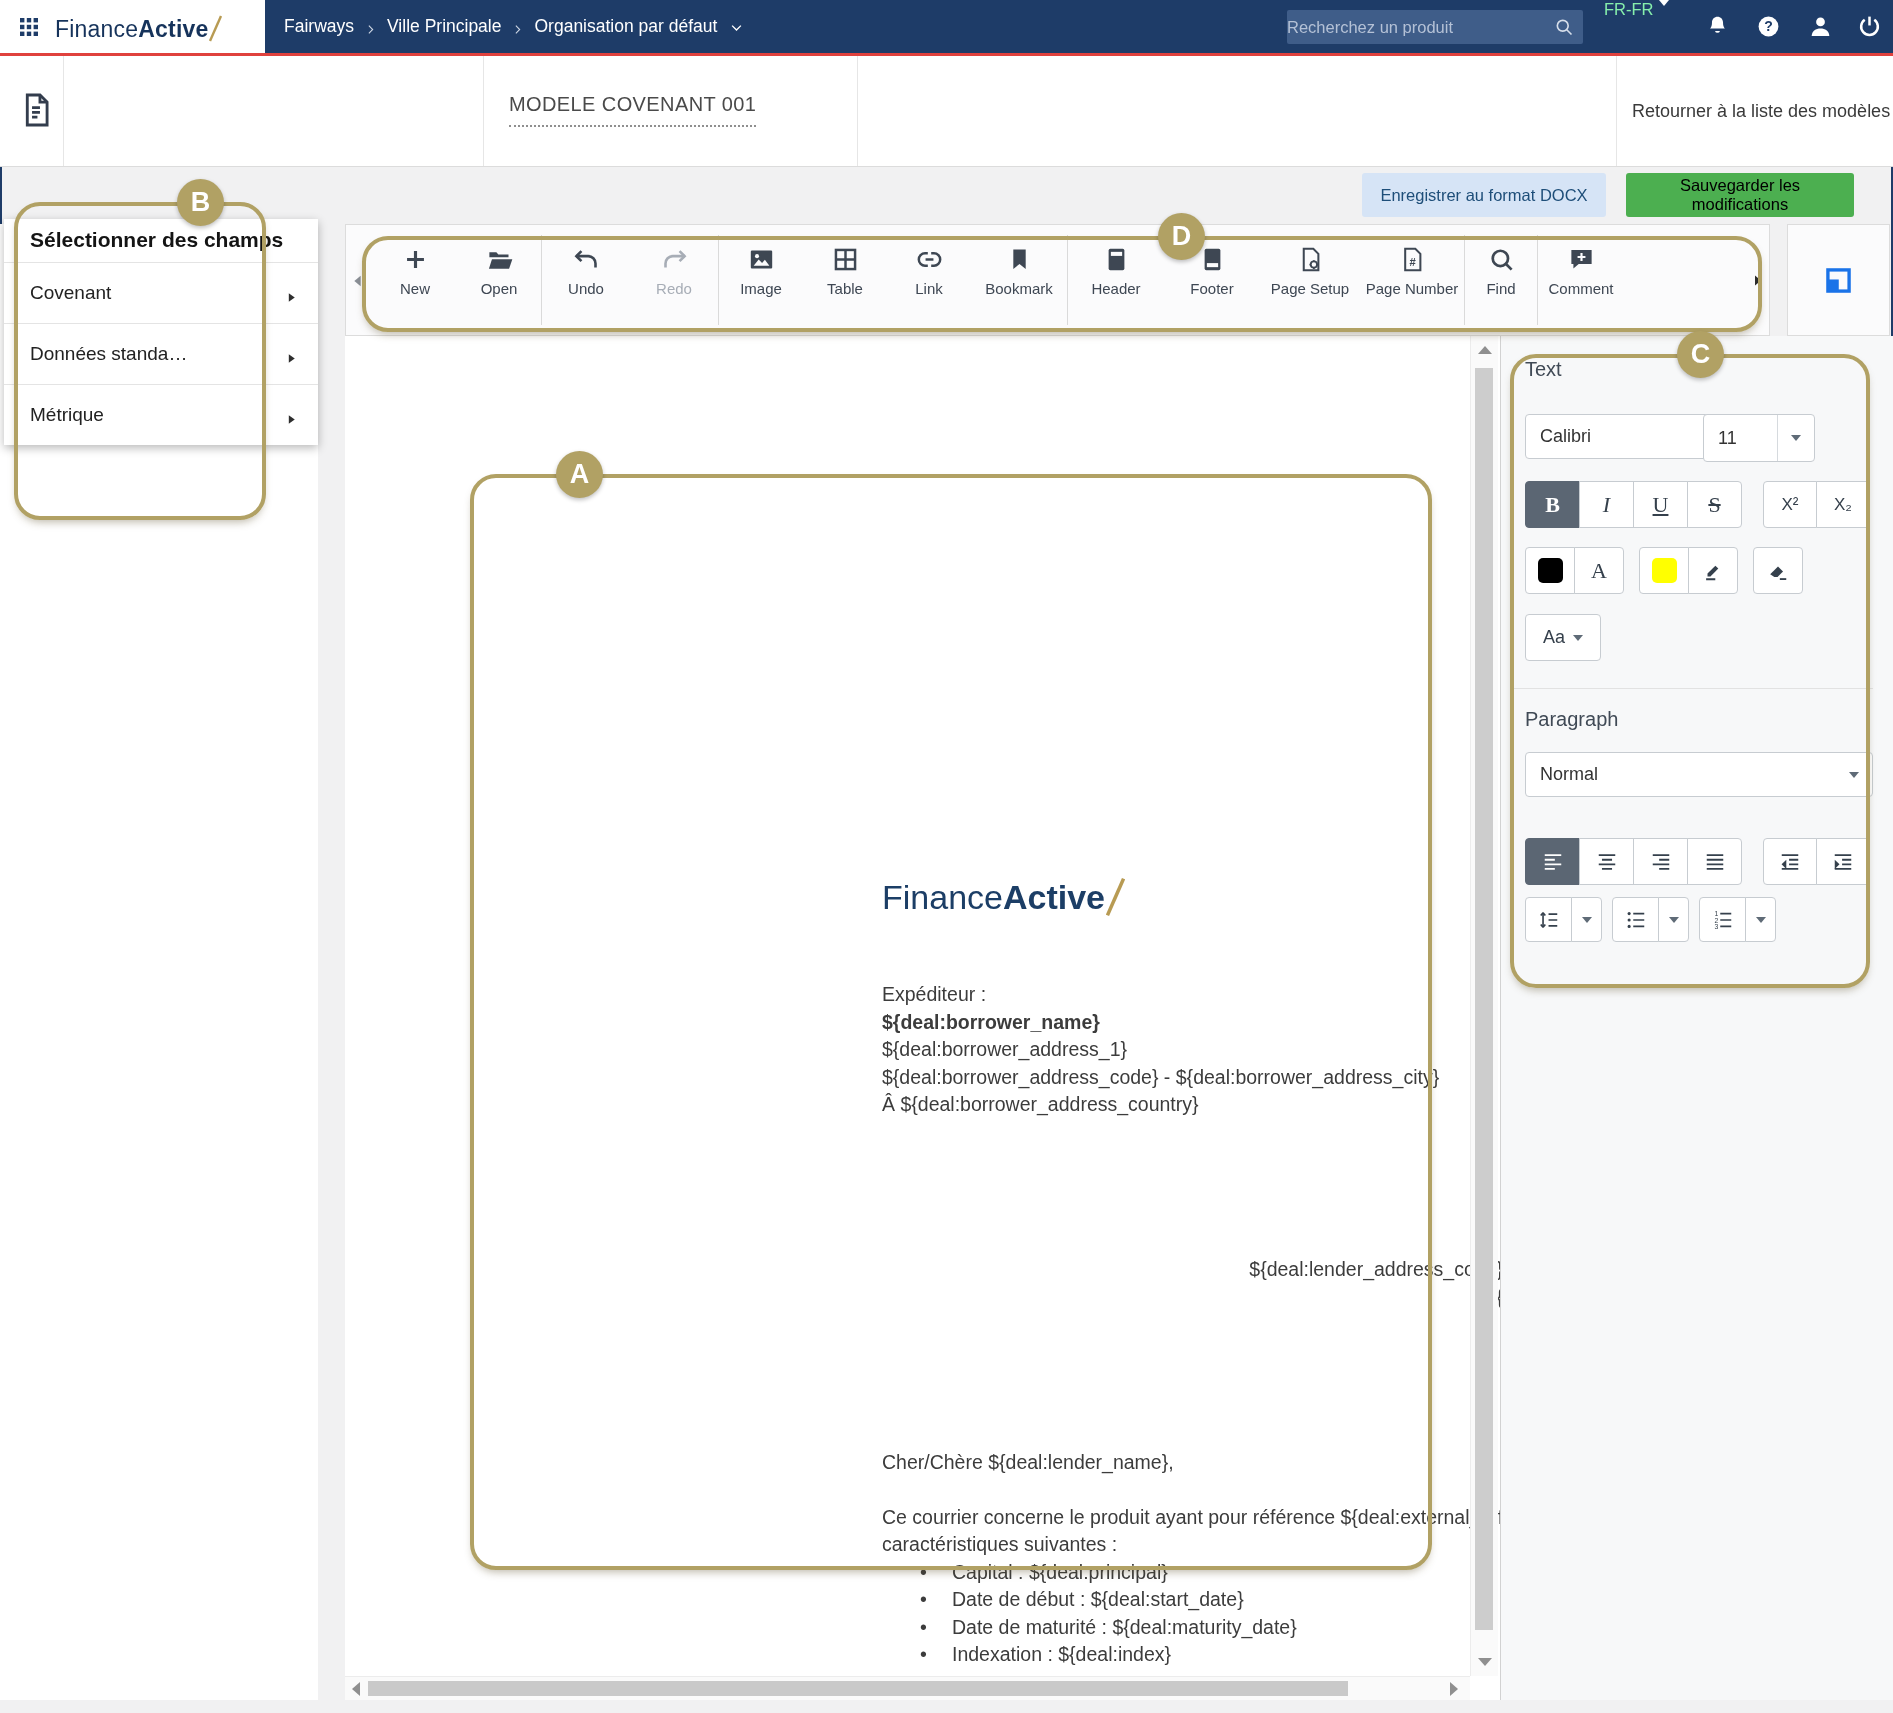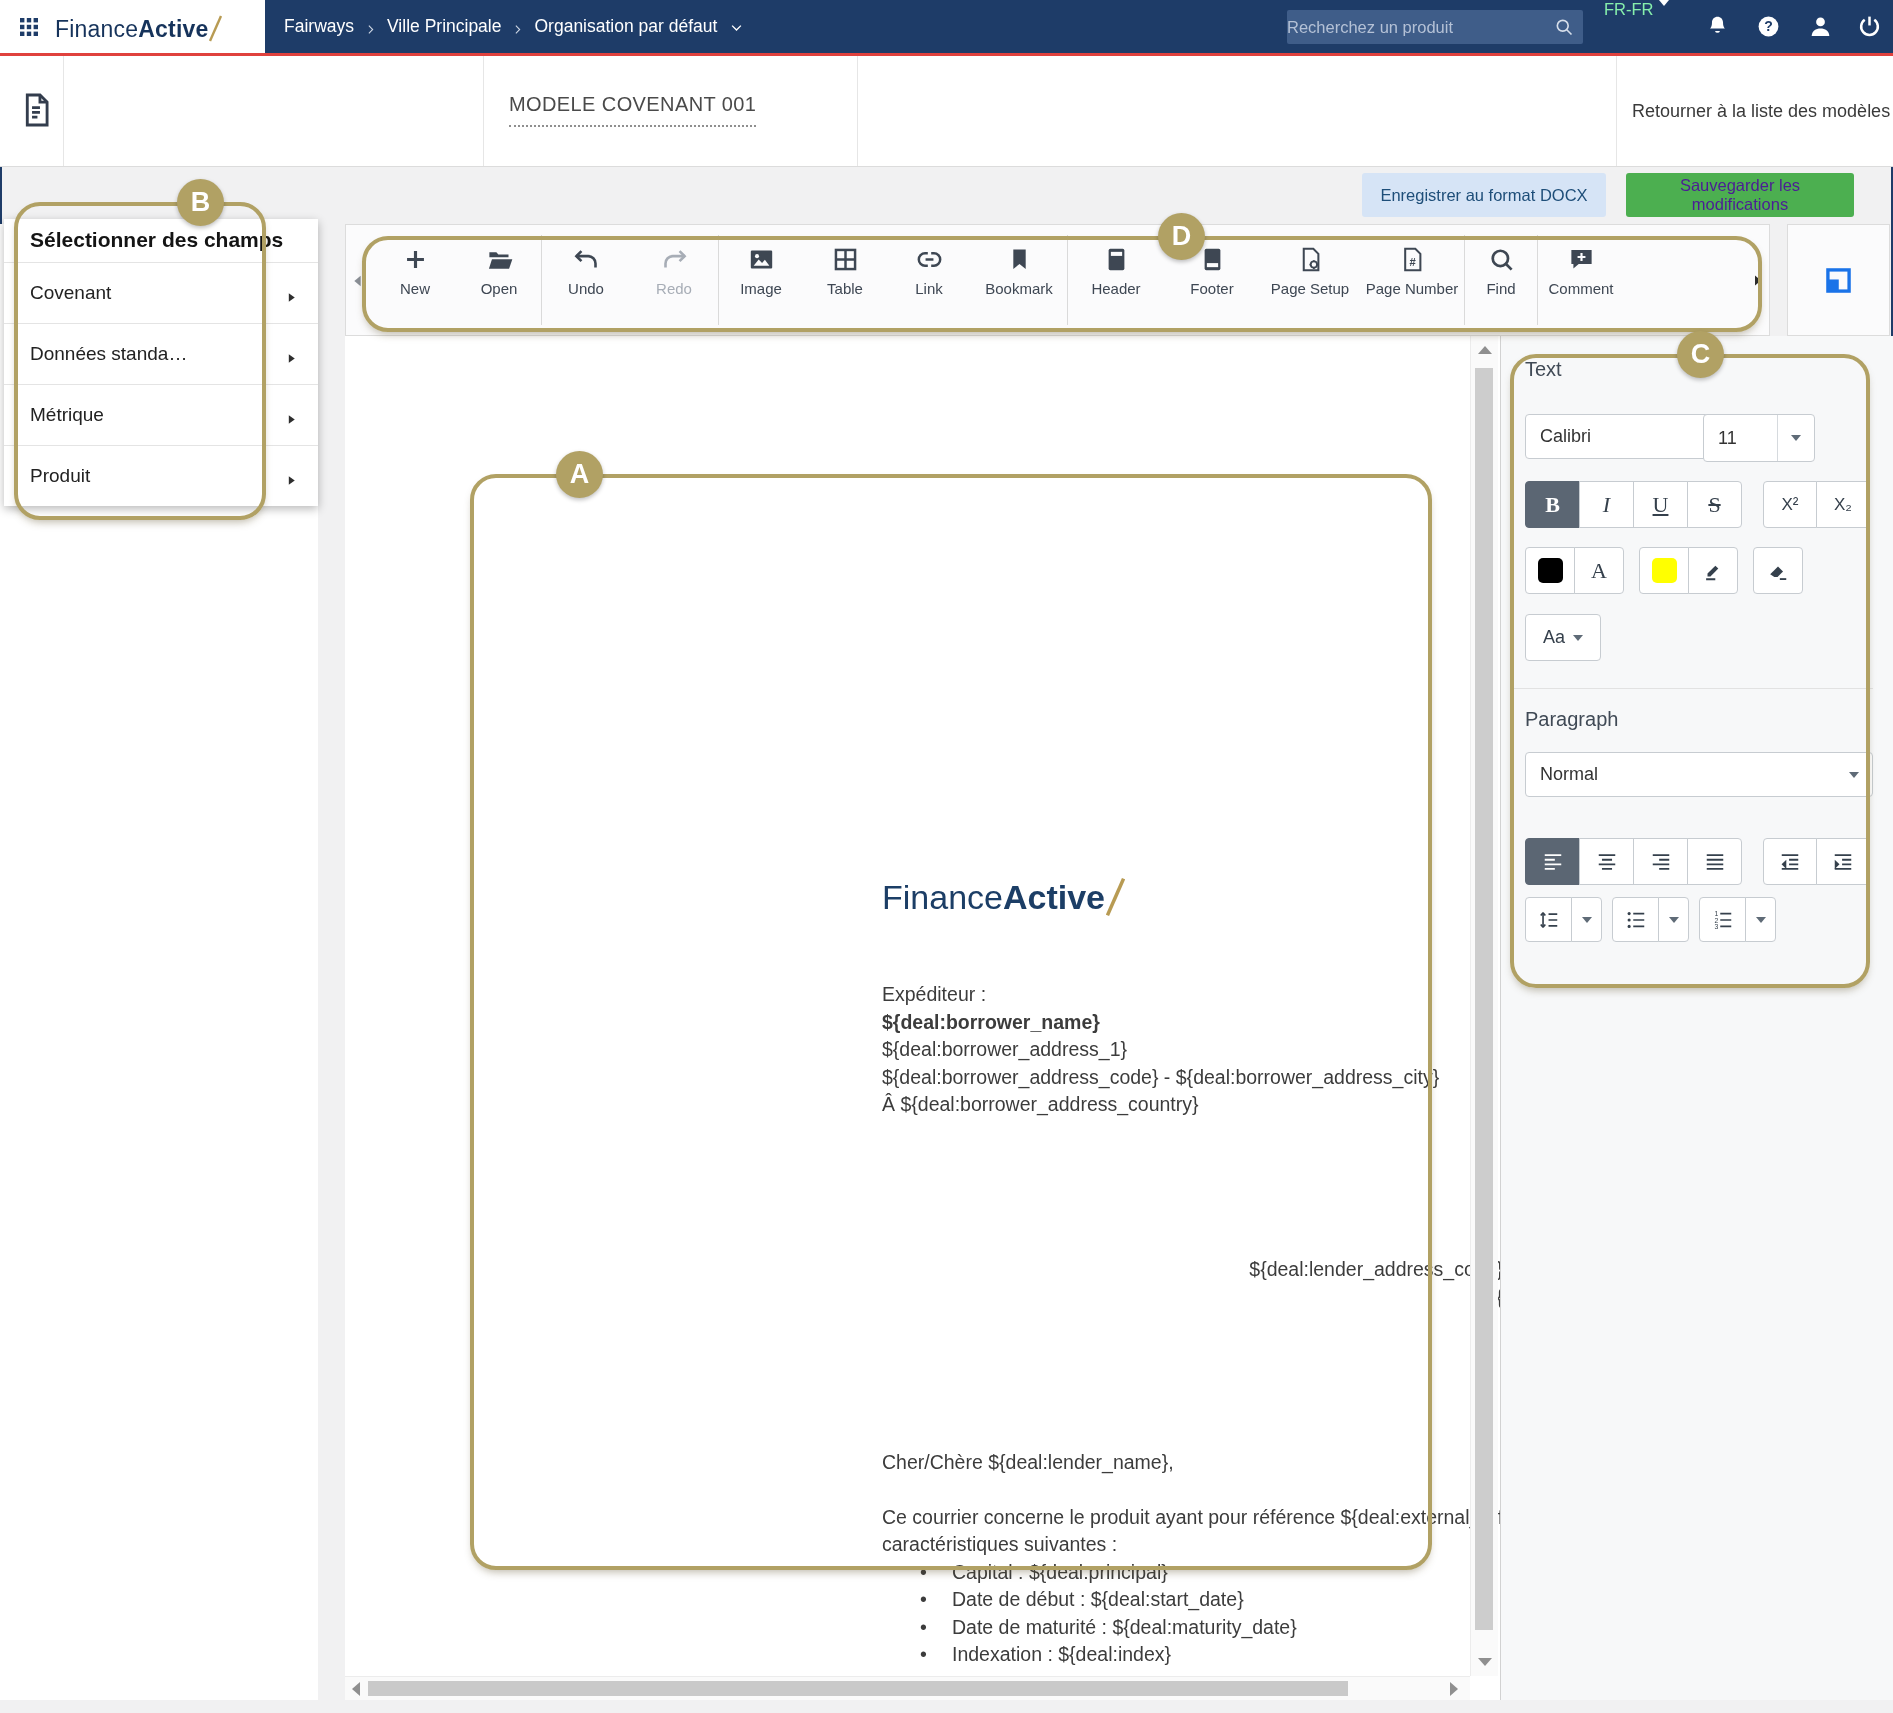--- a/index.html
+++ b/index.html
@@ -27,21 +27,21 @@
   
   .phead{position:absolute;left:0;top:56px;width:1893px;height:110px;background:#fff;border-bottom:1px solid #dcdcdc;}
   .ph-icon{position:absolute;left:17px;top:31px;width:38px;height:46px;color:#333d4d;}
   .ph-div{position:absolute;top:0;width:1px;height:110px;background:#e6e6e6;}
   .ph-title{position:absolute;left:80px;top:0;height:110px;display:flex;align-items:center;font-size:30px;font-weight:600;color:#333a49;}
   .ph-model{position:absolute;left:509px;top:37px;font-size:20px;color:#4a4a4a;letter-spacing:.4px;padding-bottom:9px;border-bottom:2px dotted #8f8f8f;}
   .ph-back{position:absolute;left:1632px;top:0;height:110px;display:flex;align-items:center;font-size:18px;color:#3a3a3a;cursor:pointer;}
   
   .btn{position:absolute;top:173px;height:44px;border:none;border-radius:3px;font-size:16.5px;cursor:pointer;font-family:"Liberation Sans",sans-serif;}
   .btn-export{left:1362px;width:244px;background:#d6e4f6;color:#1e4e79;}
-  .btn-save{left:1626px;width:228px;background:#4caf50;color:#4c1d95;}
+  .btn-save{left:1626px;width:228px;background:#4caf50;color:#000000;}
   
   .leftcol{position:absolute;left:0;top:224px;width:318px;height:1476px;background:#fff;}
   .fieldsmenu{position:absolute;left:4px;top:219px;width:314px;background:#fff;box-shadow:0 3px 9px rgba(0,0,0,.28);}
   .fm-head{padding:8px 20px 10px 26px;font-size:21px;font-weight:700;color:#141414;line-height:25px;border-bottom:1px solid #e4e4e4;}
   .fm-item{position:relative;height:60px;display:flex;align-items:center;padding-left:26px;font-size:19px;color:#222;border-bottom:1px solid #e4e4e4;cursor:pointer;}
   .fm-item:last-child{border-bottom:none;}
   .fm-arrow{position:absolute;right:20px;width:13px;height:13px;color:#2e2e2e;}
   
   .toolbar{position:absolute;left:345px;top:224px;width:1425px;height:112px;background:#fbfbfc;border:1px solid #dcdcdc;box-sizing:border-box;}
   .tb-nav{position:absolute;top:48px;width:16px;height:16px;color:#8a8f96;cursor:pointer;}
@@ -202,26 +202,20 @@
           <span class="fm-arrow"><svg viewBox="0 0 24 24" width="100%" height="100%">
               <path d="M7 4l11 8L7 20z" fill="currentColor"></path>
             </svg></span>
         </div>
         <div class="fm-item">
           <span>Métrique</span>
           <span class="fm-arrow"><svg viewBox="0 0 24 24" width="100%" height="100%">
               <path d="M7 4l11 8L7 20z" fill="currentColor"></path>
             </svg></span>
         </div>
-        <div class="fm-item">
-          <span>Produit</span>
-          <span class="fm-arrow"><svg viewBox="0 0 24 24" width="100%" height="100%">
-              <path d="M7 4l11 8L7 20z" fill="currentColor"></path>
-            </svg></span>
-        </div>
       </div>
   </div>
 
   <div class="toolbar">
     <span class="tb-nav" style="left:4px"><svg viewBox="0 0 24 24" width="100%" height="100%">
           <path d="M16 4 6.5 12 16 20z" fill="currentColor"></path>
         </svg></span>
     <div class="tb-items">
         <div class="tb-item" style="width: 84px;">
           <span class="ticon"><svg viewBox="0 0 24 24" width="100%" height="100%">

